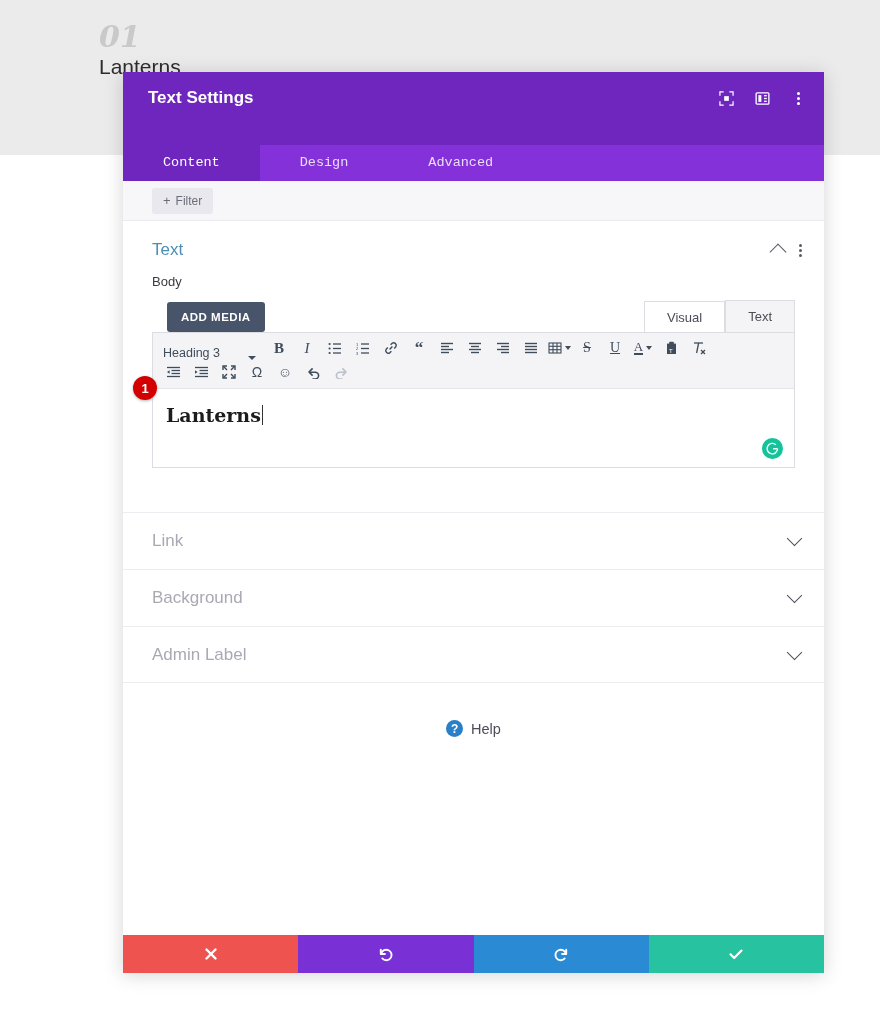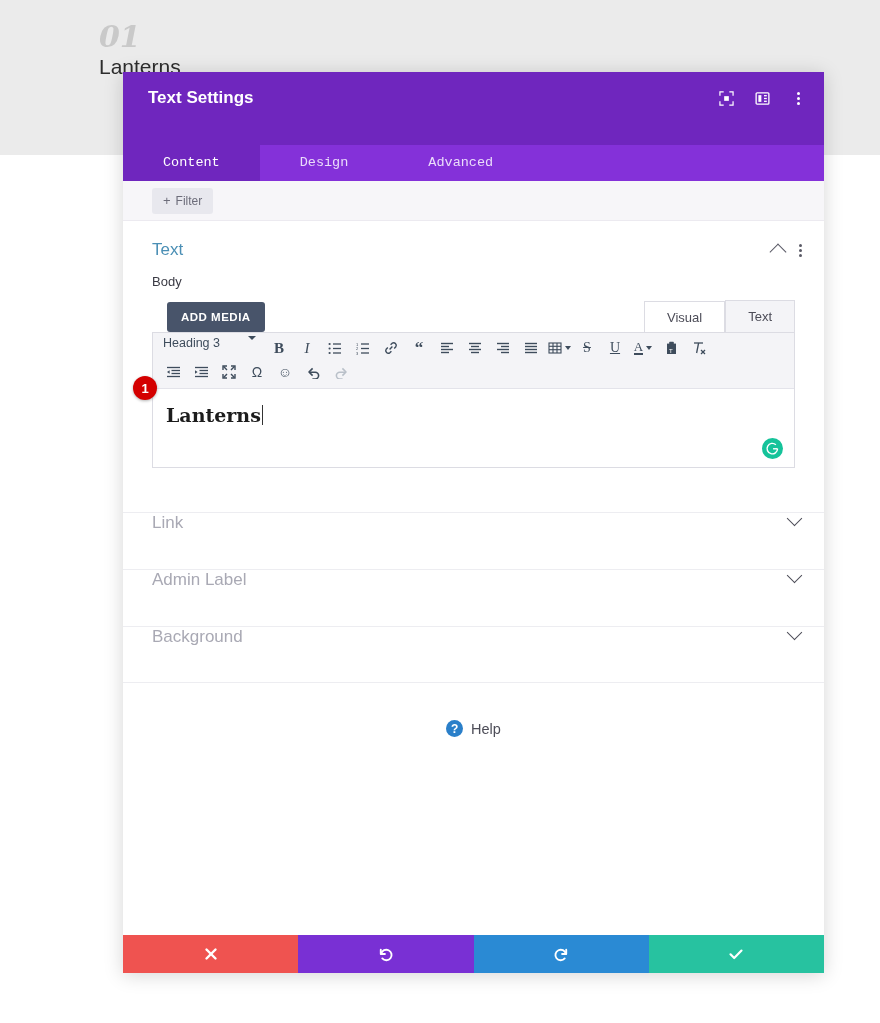--- a/index.html
+++ b/index.html
@@ -144,21 +144,21 @@
     background: #f4f4f7; border-bottom: 1px solid #e3e3ea;
     padding: 3px 6px 4px 6px;
   }
   .mce-row { display: flex; align-items: center; flex-wrap: nowrap; }
   .mce-btn {
     min-width: 26px; height: 24px; display: flex; align-items: center;
     justify-content: center; cursor: pointer; color: #3e4c5c;
     font-size: 13px; margin: 0 1px;
   }
   .mce-select {
-    display: flex; align-items: flex-start; justify-content: space-between;
+    display: flex; align-items: flex-end; justify-content: space-between;
     width: 100px; height: 24px; font-size: 12.5px; color: #3e4c5c;
     cursor: pointer; padding: 0 3px 0 4px; margin-right: 6px;
   }
   .mce-select .tri { border-left: 4px solid transparent; border-right: 4px solid transparent;
     border-top: 4.5px solid #3e4c5c; }
   .mce-btn .tri { border-left: 3.5px solid transparent; border-right: 3.5px solid transparent;
     border-top: 4px solid #3e4c5c; margin-left: 3px; }
   .mce-content {
     min-height: 78px; padding: 14px 13px 8px 13px; position: relative;
     background: #ffffff;
@@ -182,21 +182,21 @@
     width: 24px; height: 24px; border-radius: 50%;
     background: #d40000; color: #ffffff; font-size: 13px; font-weight: bold;
     display: flex; align-items: center; justify-content: center;
     box-shadow: 0 1px 3px rgba(0,0,0,0.3); z-index: 5;
   }
 
   
   .acc-list { margin-top: 44px; }
   .acc-row {
     height: 57px; border-top: 1px solid #ededf1;
-    display: flex; justify-content: space-between;
+    display: flex; align-items: center; justify-content: space-between;
     padding: 0 24px 0 29px; cursor: pointer;
   }
   .acc-row:last-child { border-bottom: 1px solid #ededf1; }
   .acc-label { font-size: 17px; color: #a9a9b4; }
   .chev-down {
     width: 11px; height: 11px; border-right: 1.6px solid #4d4d58;
     border-bottom: 1.6px solid #4d4d58; transform: rotate(45deg);
     margin-bottom: 5px;
   }
 
@@ -462,25 +462,25 @@
           </div>
         </div>
       </div>
 
       <div class="acc-list">
         <div class="acc-row">
           <span class="acc-label">Link</span>
           <span class="chev-down"></span>
         </div>
         <div class="acc-row">
+          <span class="acc-label">Background</span>
+          <span class="chev-down"></span>
+        </div>
+        <div class="acc-row">
           <span class="acc-label">Admin Label</span>
-          <span class="chev-down"></span>
-        </div>
-        <div class="acc-row">
-          <span class="acc-label">Background</span>
           <span class="chev-down"></span>
         </div>
       </div>
 
       <div class="help-row">
         <span class="help-ico">?</span>
         <span class="help-txt">Help</span>
       </div>
 
     </div>

